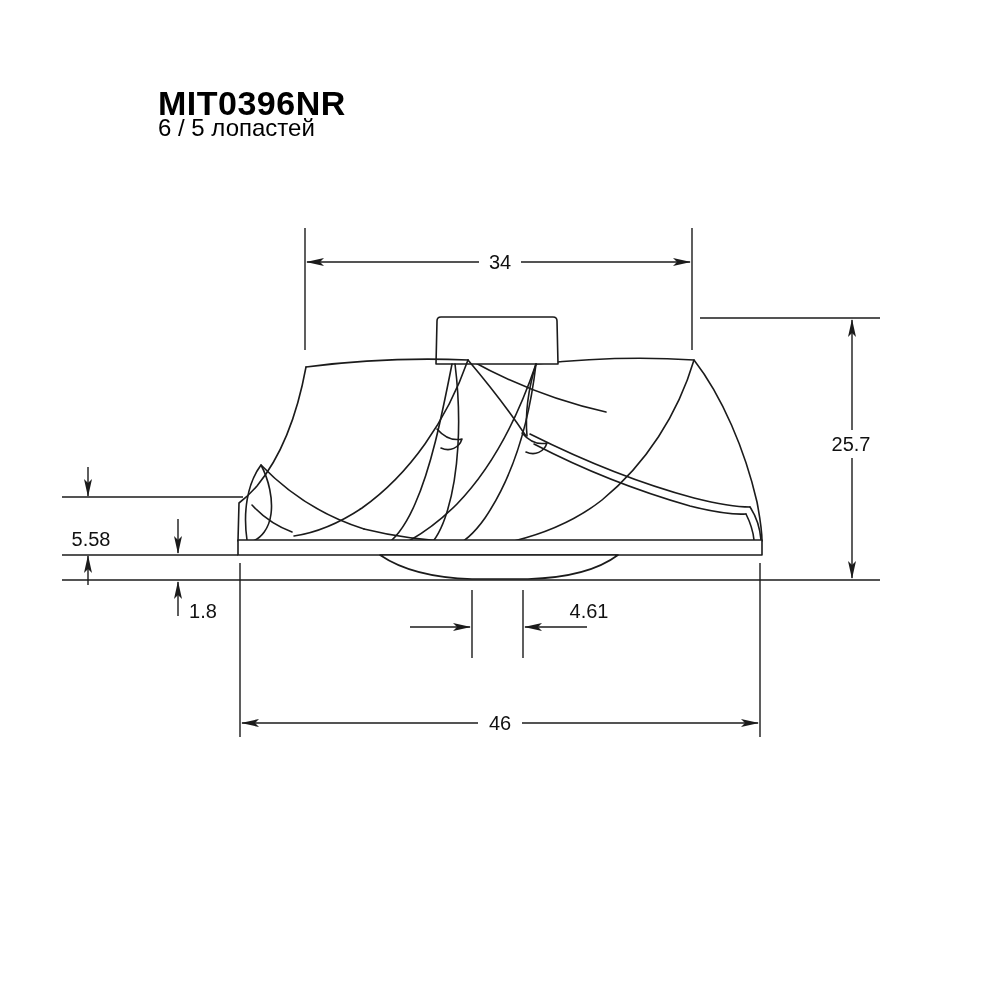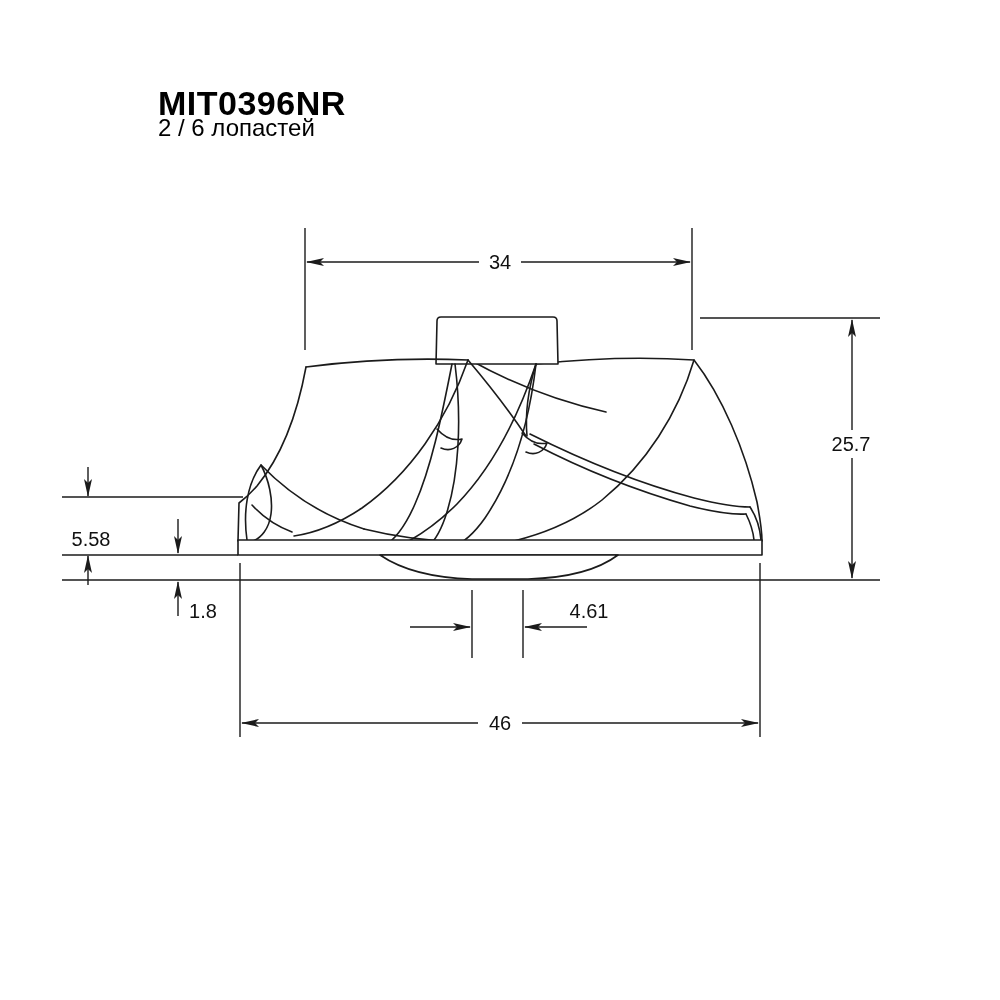--- a/index.html
+++ b/index.html
@@ -11,21 +11,21 @@
   svg{position:absolute;left:0;top:0;}
   .part{stroke:#1b1b1b;stroke-width:1.6;fill:none;stroke-linecap:round;stroke-linejoin:round;}
   .partfill{stroke:#1b1b1b;stroke-width:1.6;fill:#ffffff;stroke-linejoin:round;}
   .dim{stroke:#1b1b1b;stroke-width:1.4;fill:none;}
   .dimtext{font-family:"Liberation Sans",sans-serif;font-size:20px;fill:#111;}
 </style>
 </head>
 <body>
 
 <div class="title">MIT0396NR</div>
-<div class="subtitle">2 / 6 лопастей</div>
+<div class="subtitle">6 / 5 лопастей</div>
 
 <svg width="1000" height="1000" viewBox="0 0 1000 1000">
   <defs>
     <marker id="arrow" viewBox="0 0 18 8" refX="17" refY="4" markerWidth="18" markerHeight="8" orient="auto" markerUnits="userSpaceOnUse">
       <path d="M0,0 L18,4 L0,8 L4,4 Z" fill="#1b1b1b"></path>
     </marker>
   </defs>
 
   <g>
 

